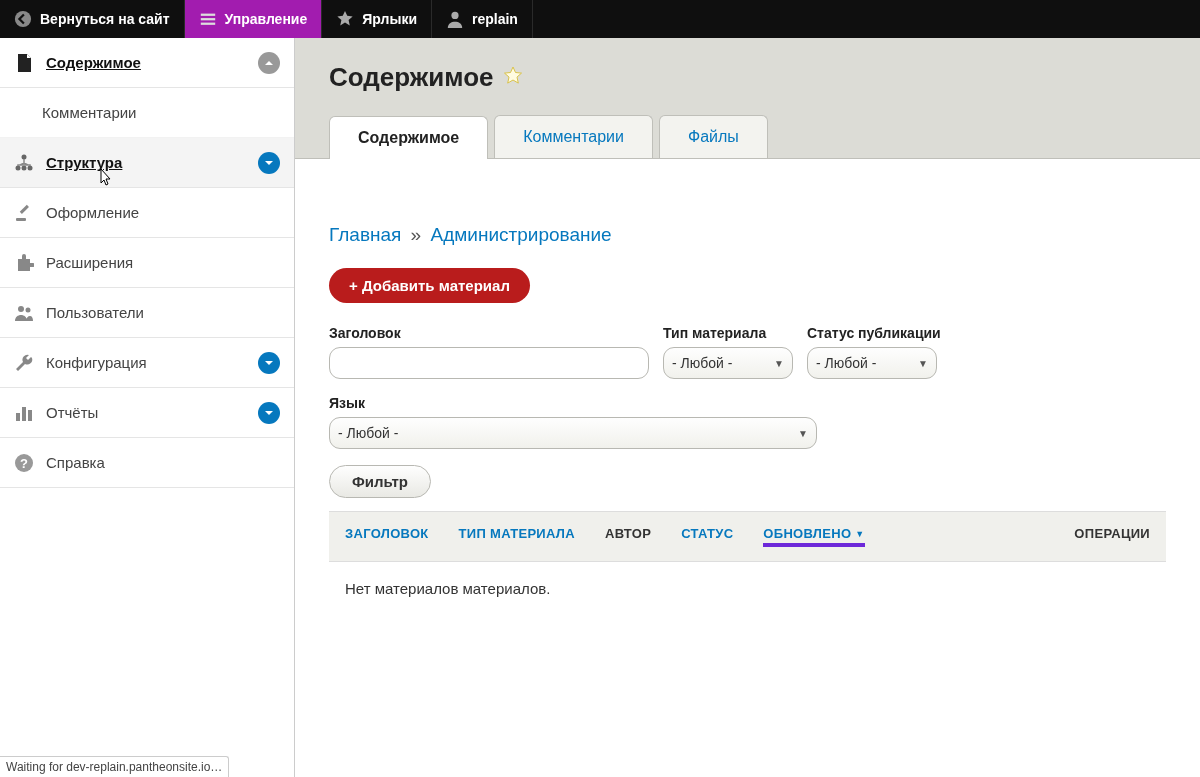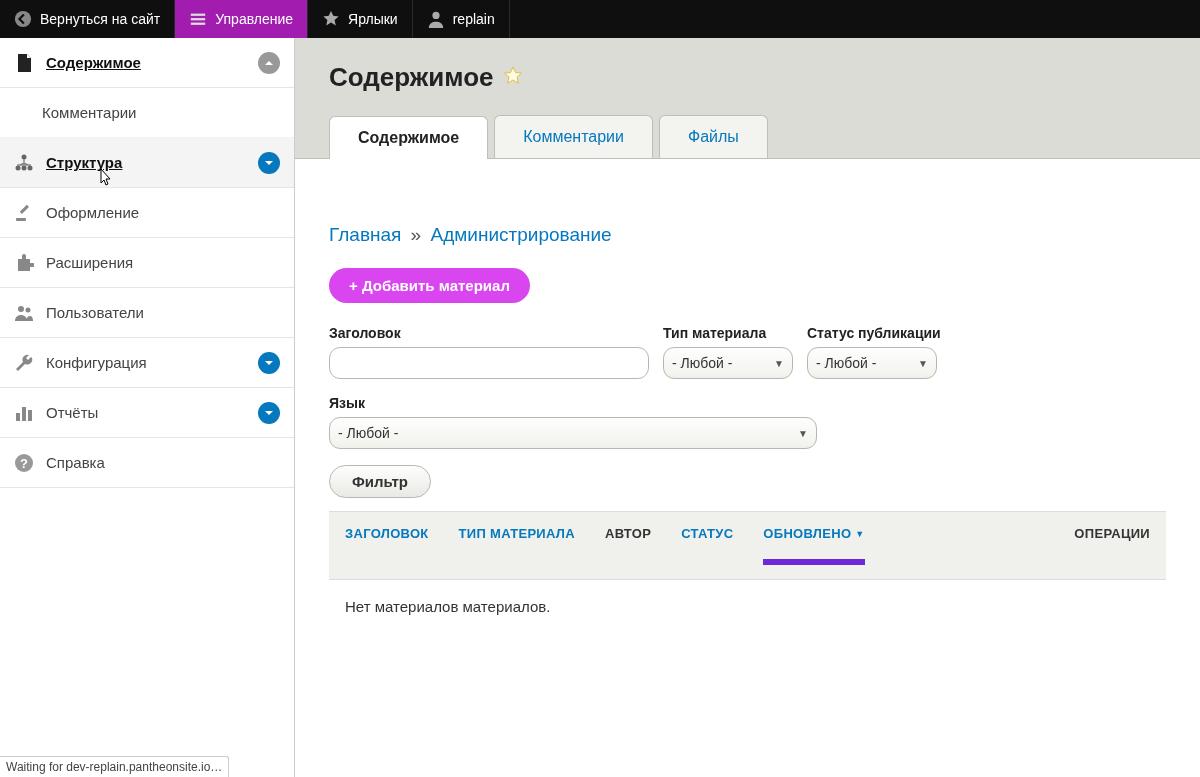--- a/index.html
+++ b/index.html
@@ -1,20 +1,20 @@
 <!DOCTYPE html>
 <html><head>
 <meta charset="utf-8">
 <style>
 * { box-sizing: border-box; margin: 0; padding: 0; }
 body { font-family: "Helvetica Neue", Arial, sans-serif; font-size: 14px; color: #333; background: #fff; width: 1200px; height: 777px; overflow: hidden; position: relative; }
 
 
 .toolbar { background: #0f0f0f; height: 38px; display: flex; align-items: stretch; color: #fff; }
-.toolbar-item { display: flex; align-items: center; padding: 0 14px; font-weight: normal; font-size: 14px; gap: 8px; cursor: pointer; border-right: 1px solid #2a2a2a; }
+.toolbar-item { display: flex; align-items: center; padding: 0 14px; font-weight: bold; font-size: 14px; gap: 8px; cursor: pointer; border-right: 1px solid #2a2a2a; }
 .toolbar-item.active { background: #a21caf; }
 .toolbar-item .ticon { width: 18px; height: 18px; display: inline-flex; align-items: center; justify-content: center; }
 .toolbar-item svg { fill: #ddd; }
 
 
 .sidebar { position: absolute; top: 38px; left: 0; width: 295px; bottom: 0; background: #fff; border-right: 1px solid #ccc; }
 .side-item { display: flex; align-items: center; height: 50px; padding: 0 14px; border-bottom: 1px solid #e5e5e5; cursor: pointer; gap: 12px; font-size: 15px; color: #444; }
 .side-item.sub { padding-left: 42px; font-weight: normal; border-bottom: 1px solid #f2f2f2; }
 .side-item .sicon { width: 20px; height: 20px; display: inline-flex; align-items: center; justify-content: center; }
 .side-item .sicon svg { fill: #888; }
@@ -36,38 +36,38 @@
 .star-badge svg { width: 20px; height: 20px; }
 
 .tabs { display: flex; gap: 6px; }
 .tab { background: #f3f3ef; border: 1px solid #bfbfb9; border-bottom: none; border-radius: 6px 6px 0 0; padding: 12px 28px; font-size: 16px; color: #0678be; cursor: pointer; font-weight: 500; }
 .tab.active { background: #fff; color: #222; font-weight: bold; position: relative; top: 1px; }
 
 .main-body { padding: 22px 34px; border-top: 1px solid #bfbfb9; background: #fff; }
 .breadcrumb { font-size: 19px; color: #0678be; margin-bottom: 22px; margin-top: 43px; }
 .breadcrumb .sep { color: #555; margin: 0 4px; }
 
-.add-btn { background: #d946ef; color: #fff; border: none; border-radius: 20px; padding: 9px 20px; font-size: 15px; font-weight: bold; cursor: pointer; margin-bottom: 22px; display: inline-flex; align-items: center; gap: 4px; }
+.add-btn { background: #b91c1c; color: #fff; border: none; border-radius: 20px; padding: 9px 20px; font-size: 15px; font-weight: bold; cursor: pointer; margin-bottom: 22px; display: inline-flex; align-items: center; gap: 4px; }
 
 .filters { display: flex; gap: 14px; margin-bottom: 16px; flex-wrap: wrap; }
 .filter-col { display: flex; flex-direction: column; gap: 6px; }
 .filter-col label { font-weight: bold; font-size: 14px; color: #222; }
 .filter-col input, .filter-col .select { height: 32px; border: 1px solid #b8b8b2; background: linear-gradient(#fefefe,#f1f1ec); padding: 0 8px; font-size: 14px; border-radius: 11px; }
 .filter-col .select { display: flex; align-items: center; justify-content: space-between; gap: 8px; cursor: pointer; }
 .filter-col .select .arrow { font-size: 10px; color: #555; }
 .f-title input { width: 320px; background: #fff; }
 .f-type .select, .f-status .select { width: 130px; }
 .f-lang .select { width: 488px; }
 
 .filter-btn { background: linear-gradient(#fefefe,#e9e9e4); border: 1px solid #b8b8b2; border-radius: 18px; padding: 7px 22px; font-size: 15px; font-weight: bold; cursor: pointer; color: #333; margin-bottom: 13px; }
 
 .table-head { background: #f0f0ec; border-top: 1px solid #ddd; border-bottom: 1px solid #ddd; display: flex; padding: 14px 16px; gap: 30px; font-weight: bold; font-size: 13px; letter-spacing: 0.3px; color: #333; }
 .table-head .th { text-transform: uppercase; cursor: pointer; }
 .table-head .th.link { color: #0678be; }
-.table-head .th.sorted { border-bottom: 6px solid #6d28d9; padding-bottom: 18px; display: inline-flex; align-items: center; gap: 4px; justify-content: flex-end; }
+.table-head .th.sorted { border-bottom: 4px solid #6d28d9; padding-bottom: 2px; display: inline-flex; align-items: center; gap: 4px; justify-content: flex-end; }
 
 .empty-msg { padding: 18px 16px; font-size: 15px; color: #333; }
 
 .status-bar { position: absolute; left: 0; bottom: 0; background: #fff; border: 1px solid #ccc; border-left: none; border-bottom: none; padding: 3px 6px; font-size: 12px; color: #444; border-radius: 0 3px 0 0; }
 
 
 .cursor { position: absolute; top: 168px; left: 98px; pointer-events: none; }
 .cursor svg { width: 16px; height: 20px; }
 </style>
 </head>

